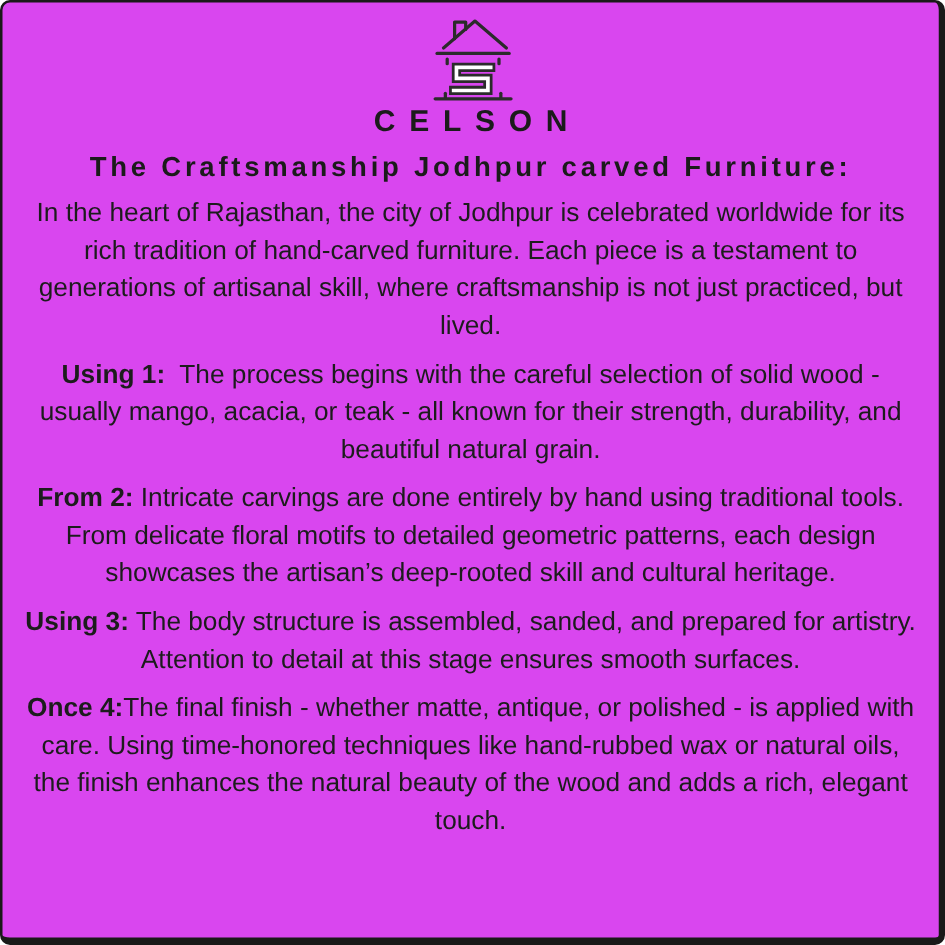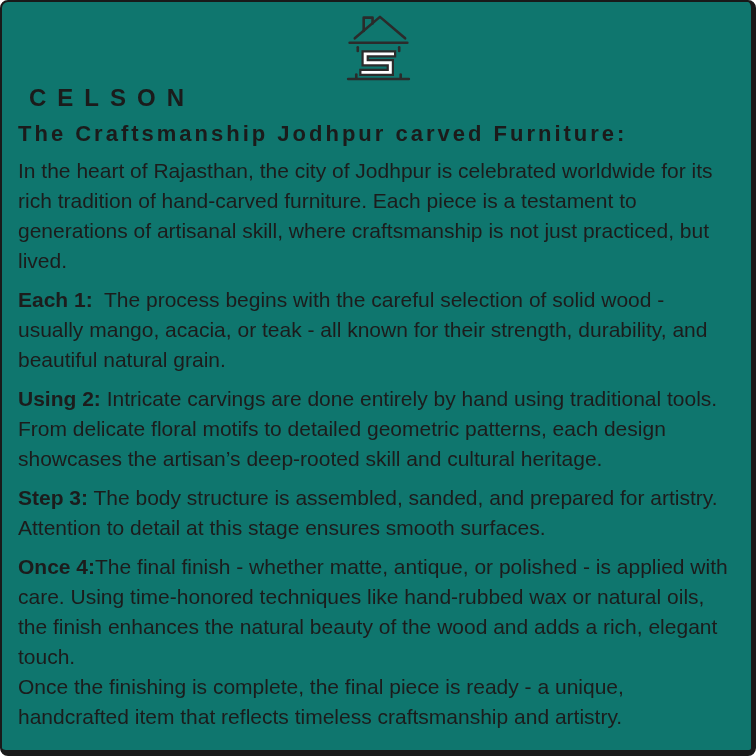--- a/index.html
+++ b/index.html
@@ -4,25 +4,26 @@
 <style>
   html,body{margin:0;padding:0;background:#ffffff;}
   body{
     width:756px;height:756px;
     font-family:"Liberation Sans", sans-serif;
     color:#1c1c1c;
   }
   .card{
     box-sizing:border-box;
     width:756px;height:756px;
-    background:#0f766e;
+    background:#d946ef;
     border-style:solid;
     border-color:#191919;
     border-width:2px 5px 6px 2px;
     border-radius:8px;
+    text-align:center;
     padding:4px 16px 0 16px;
     overflow:hidden;
   }
   .logo{margin:2px auto 0 auto;width:86px;height:74px;}
   .logo svg{display:block;width:86px;height:74px;margin:0 auto;}
   .brand{
     font-size:24px;
     font-weight:700;
     letter-spacing:11px;
     padding-left:11px; 
@@ -73,23 +74,22 @@
       <path d="M13,96 H95"></path>
     </svg>
   </div>
 
   <div class="brand">CELSON</div>
 
   <h1 class="heading">The Craftsmanship Jodhpur carved Furniture:</h1>
 
   <p class="para intro">In the heart of Rajasthan, the city of Jodhpur is celebrated worldwide for its rich tradition of hand-carved furniture. Each piece is a testament to generations of artisanal skill, where craftsmanship is not just practiced, but lived.</p>
 
-  <p class="para step1"><b>Each 1:</b><span>  The process begins with the careful selection of solid wood - usually mango, acacia, or teak - all known for their strength, durability, and beautiful natural grain.</span></p>
+  <p class="para step1"><b>Using 1:</b><span>  The process begins with the careful selection of solid wood - usually mango, acacia, or teak - all known for their strength, durability, and beautiful natural grain.</span></p>
 
-  <p class="para step2"><b>Using 2:</b><span> Intricate carvings are done entirely by hand using traditional tools. From delicate floral motifs to detailed geometric patterns, each design showcases the artisan’s deep-rooted skill and cultural heritage.</span></p>
+  <p class="para step2"><b>From 2:</b><span> Intricate carvings are done entirely by hand using traditional tools. From delicate floral motifs to detailed geometric patterns, each design showcases the artisan’s deep-rooted skill and cultural heritage.</span></p>
 
-  <p class="para step3"><b>Step 3:</b><span> The body structure is assembled, sanded, and prepared for artistry. Attention to detail at this stage ensures smooth surfaces.</span></p>
+  <p class="para step3"><b>Using 3:</b><span> The body structure is assembled, sanded, and prepared for artistry. Attention to detail at this stage ensures smooth surfaces.</span></p>
 
   <p class="para step4"><b>Once 4:</b><span>The final finish - whether matte, antique, or polished - is applied with care. Using time-honored techniques like hand-rubbed wax or natural oils, the finish enhances the natural beauty of the wood and adds a rich, elegant touch.</span></p>
 
-  <p class="para closing">Once the finishing is complete, the final piece is ready - a unique, handcrafted item that reflects timeless craftsmanship and artistry.</p>
 
 </div>
 
 </body></html>

